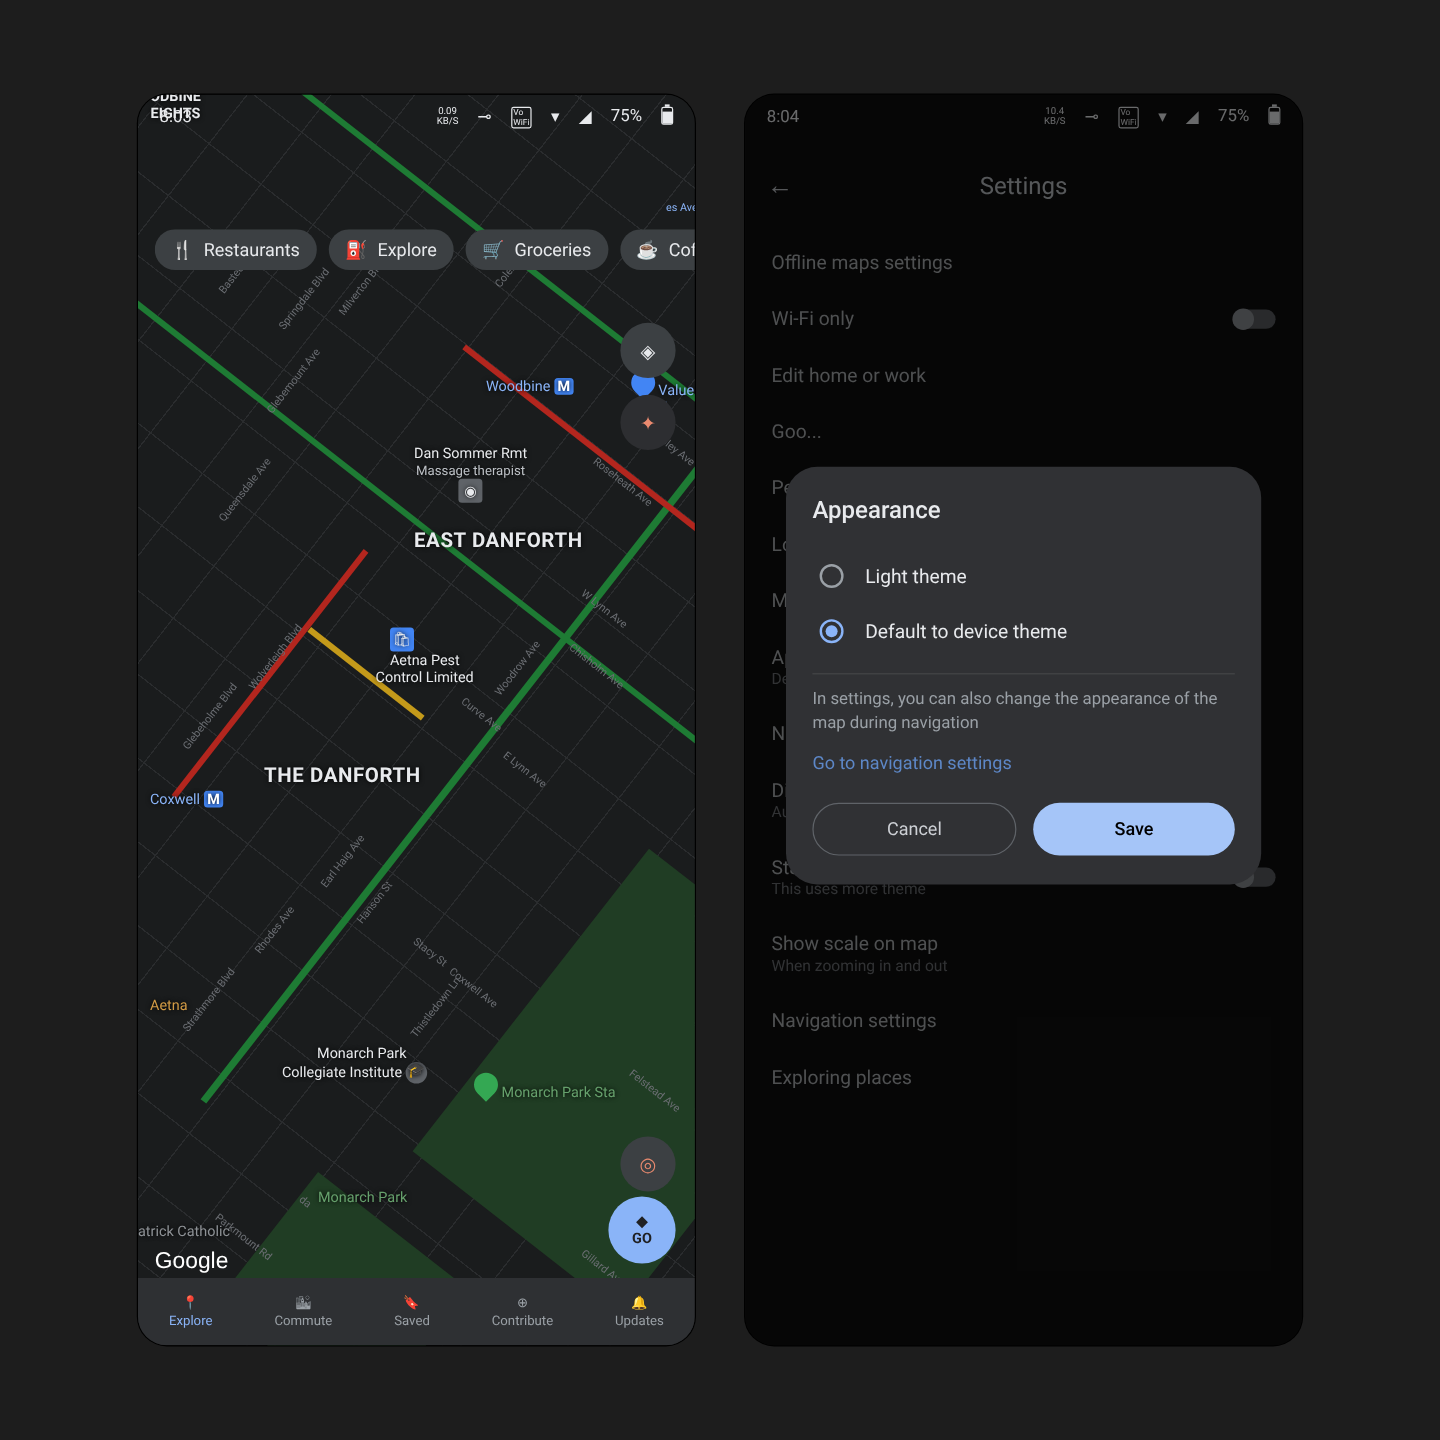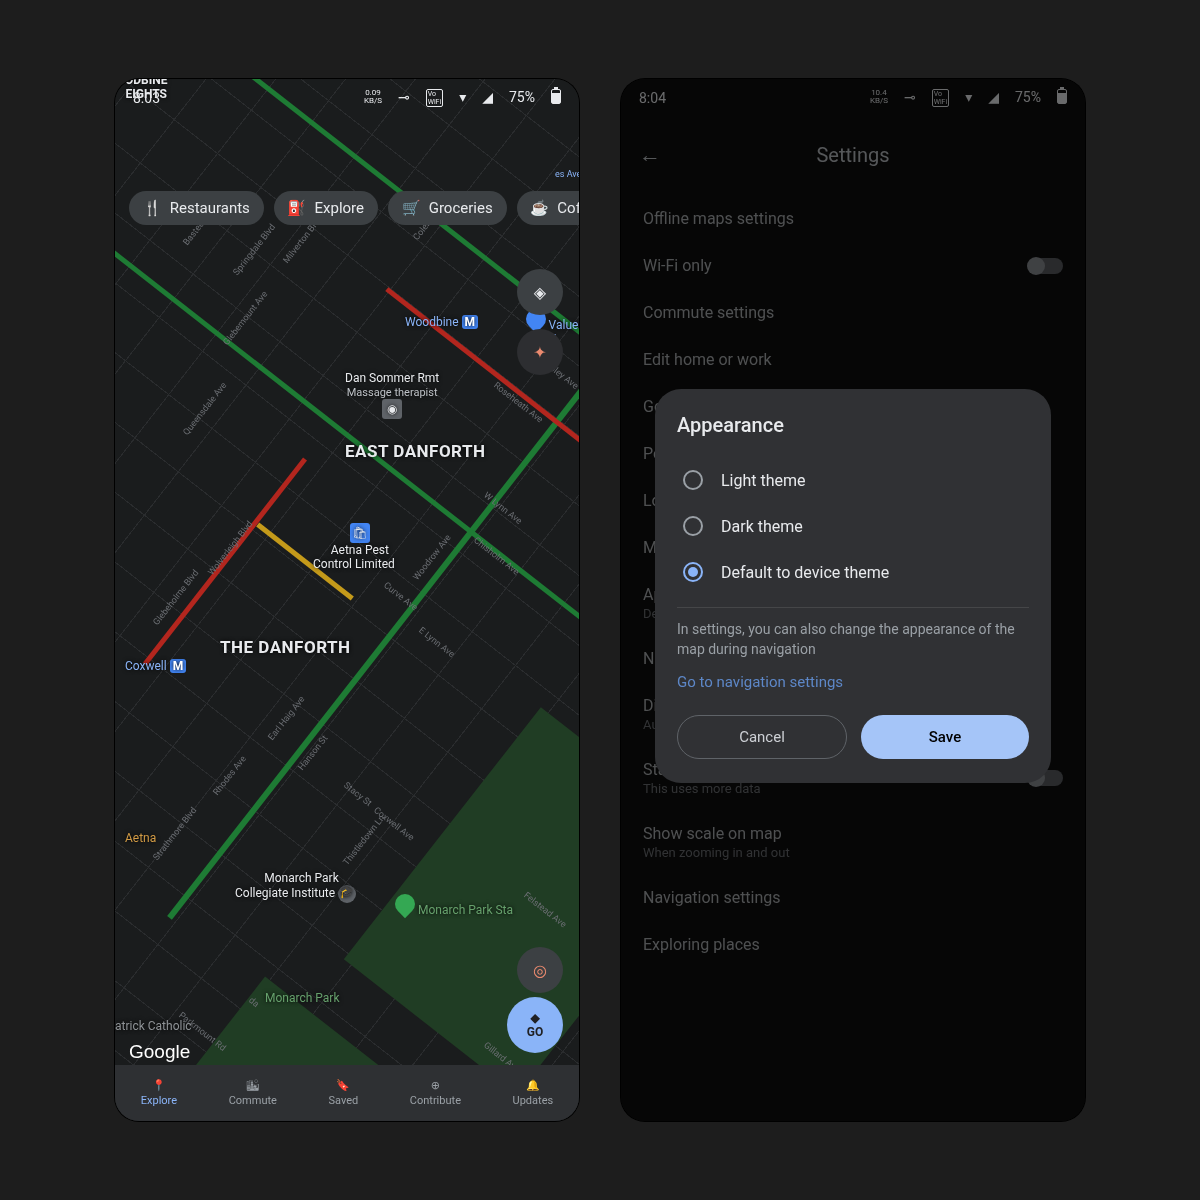--- a/index.html
+++ b/index.html
@@ -194,21 +194,21 @@
   </div>
   <div class="map-label blue" style="top:230px;left:410px">
     <span class="pin blue"></span> <span>Value V</span>
   </div>
   <div class="map-label" style="top:292px;left:230px">
     <span>Dan Sommer Rmt</span><br>
     <span style="font-size:11px;color:#bdc1c6">Massage therapist</span><br>
     <span class="place-icon">◉</span>
   </div>
   <div class="map-label big" style="top:362px;left:230px">EAST DANFORTH</div>
-  <div class="map-label" style="top:430px;left:198px;white-space:pre;text-align:center">
+  <div class="map-label" style="top:430px;left:198px;white-space:pre;text-align:left">
     <span class="place-icon" style="background:#4285f4">🛍</span>
     <span>Aetna Pest
 Control Limited</span>
   </div>
   <div class="map-label big" style="top:558px;left:105px">THE DANFORTH</div>
   <div class="map-label blue" style="top:580px;left:10px">
     <span>Coxwell</span> <span class="metro">M</span>
   </div>
   <div class="map-label" style="top:752px;left:10px;color:#d29b45">Aetna</div>
   <div class="map-label" style="top:778px;left:120px;white-space:pre">
@@ -316,23 +316,20 @@
 
   <div class="settings-list" id="settings-list">
       <div class="settings-row">
         <div class="t">Offline maps settings</div>
       </div>
       <div class="settings-row">
         <div class="t">Wi-Fi only</div>
         <div class="toggle"></div>
       </div>
       <div class="settings-row">
-        <div class="t">Commute settings</div>
-      </div>
-      <div class="settings-row">
         <div class="t">Edit home or work</div>
       </div>
       <div class="settings-row">
         <div class="t">Goo...</div>
       </div>
       <div class="settings-row">
         <div class="t">Per...</div>
       </div>
       <div class="settings-row">
         <div class="t">Loc...</div>
@@ -346,21 +343,21 @@
       </div>
       <div class="settings-row">
         <div class="t">Not...</div>
       </div>
       <div class="settings-row">
         <div class="t">Dis...</div>
         <div class="s">Automatic</div>
       </div>
       <div class="settings-row">
         <div class="t">Start maps in satellite view</div>
-        <div class="s">This uses more data</div>
+        <div class="s">This uses more theme</div>
         <div class="toggle"></div>
       </div>
       <div class="settings-row">
         <div class="t">Show scale on map</div>
         <div class="s">When zooming in and out</div>
       </div>
       <div class="settings-row">
         <div class="t">Navigation settings</div>
       </div>
       <div class="settings-row">
@@ -371,24 +368,20 @@
   <div class="dim"></div>
 
   <div class="dialog">
     <h3>Appearance</h3>
     <div id="radio-group">
         <div class="radio-row">
           <span class="radio "></span>
           <span>Light theme</span>
         </div>
         <div class="radio-row">
-          <span class="radio "></span>
-          <span>Dark theme</span>
-        </div>
-        <div class="radio-row">
           <span class="radio sel"></span>
           <span>Default to device theme</span>
         </div>
       </div>
     <hr>
     <div class="note">In settings, you can also change the appearance of the map during navigation</div>
     <div class="link">Go to navigation settings</div>
     <div class="btns">
       <div class="dlg-btn cancel">Cancel</div>
       <div class="dlg-btn save">Save</div>

